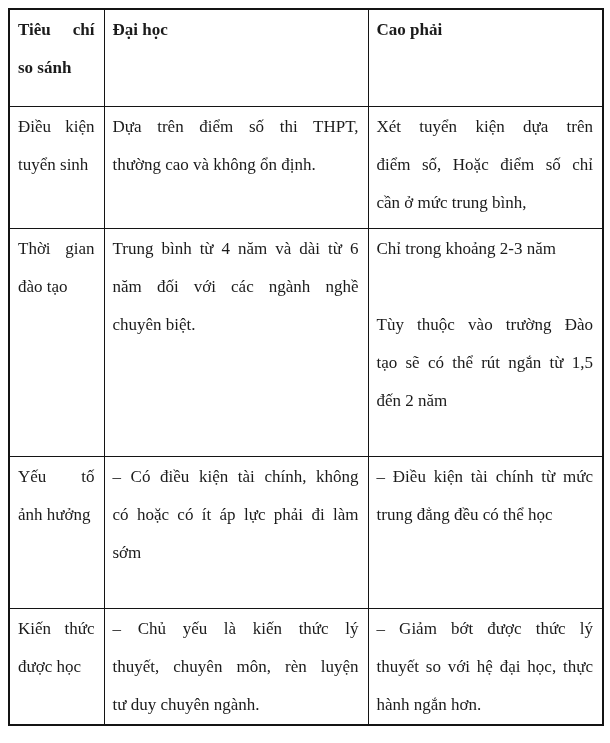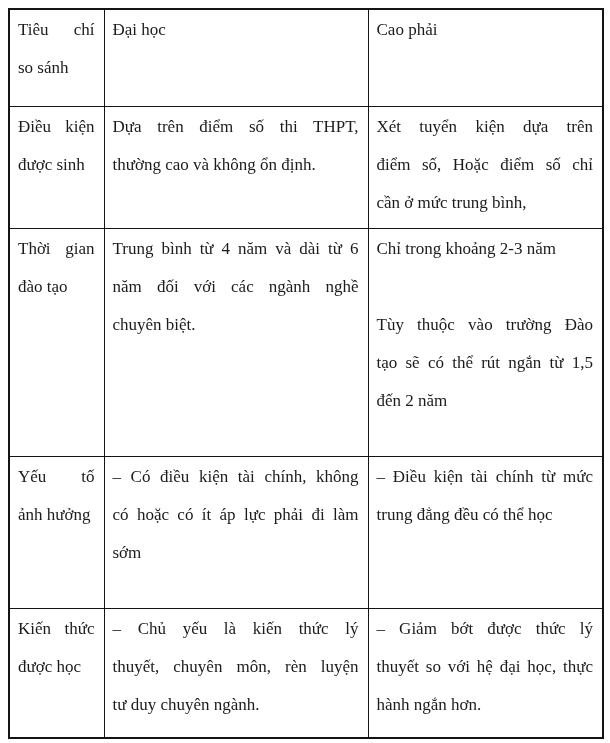--- a/index.html
+++ b/index.html
@@ -26,27 +26,27 @@
   table.cmp td, table.cmp th {
     border: 1.5px solid #141414;
     vertical-align: top;
     padding: 1px 9px 0 8px;
     font-size: 17px;
     line-height: 38px;
     text-align: left;
     font-weight: normal;
     overflow: hidden;
   }
-  table.cmp th { font-weight: normal; }
+  table.cmp th { font-weight: bold; }
   
   table.cmp tr:nth-child(1) { height: 97px; }
   table.cmp tr:nth-child(2) { height: 122px; }
   table.cmp tr:nth-child(3) { height: 228px; }
   table.cmp tr:nth-child(4) { height: 152px; font-family: Liberation Serif, serif; }
-  table.cmp tr:nth-child(5) { height: 130px; }
+  table.cmp tr:nth-child(5) { height: 117px; }
   .col-0 { width: 95px; }
   .col-1 { width: 264px; }
   .col-2 { width: 235px; }
   .ln { min-height: 38px; }
   .ln.j { text-align: justify; text-align-last: justify; }
 </style>
 </head>
 <body>
 
 <div class="doc">
@@ -65,21 +65,21 @@
           <th class="col-1">
             <div class="ln">Đại học</div>
           </th>
           <th class="col-2">
             <div class="ln">Cao phải</div>
           </th>
         </tr>
         <tr>
           <td class="col-0">
             <div class="ln j">Điều kiện</div>
-            <div class="ln">được sinh</div>
+            <div class="ln">tuyển sinh</div>
           </td>
           <td class="col-1">
             <div class="ln j">Dựa trên điểm số thi THPT,</div>
             <div class="ln">thường cao và không ổn định.</div>
           </td>
           <td class="col-2">
             <div class="ln j">Xét tuyển kiện dựa trên</div>
             <div class="ln j">điểm số, Hoặc điểm số chỉ</div>
             <div class="ln">cần ở mức trung bình,</div>
           </td>

